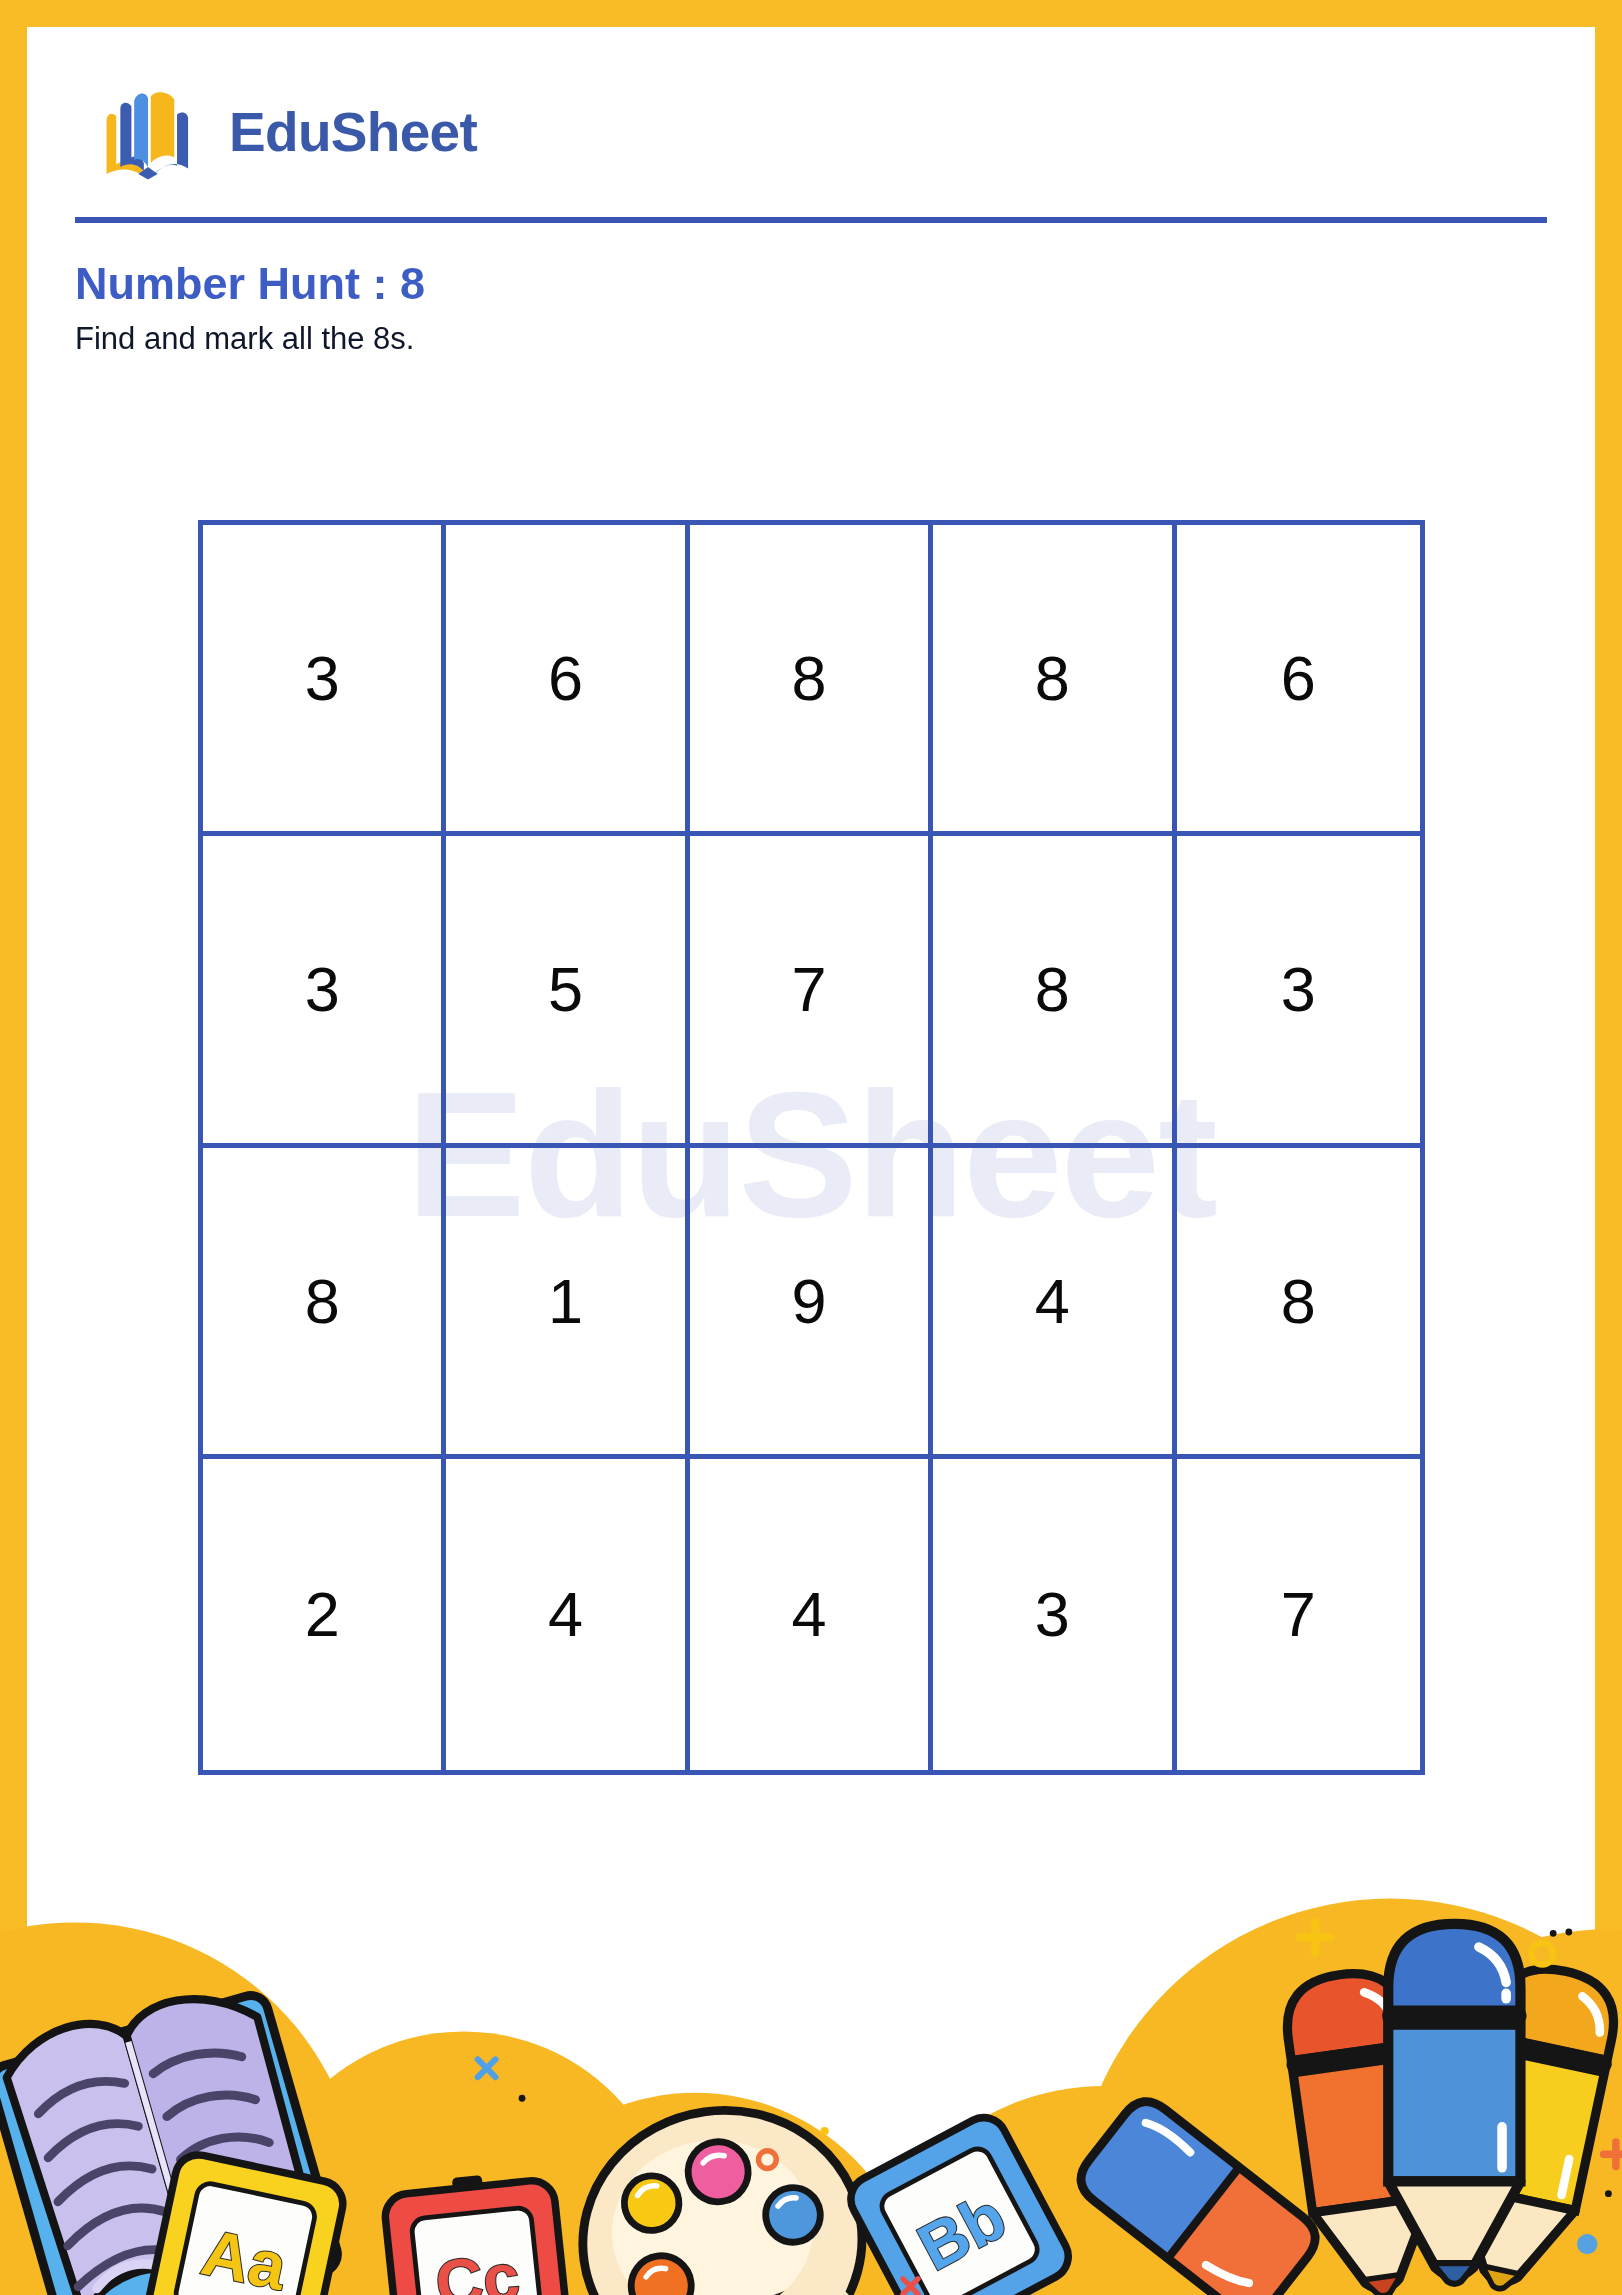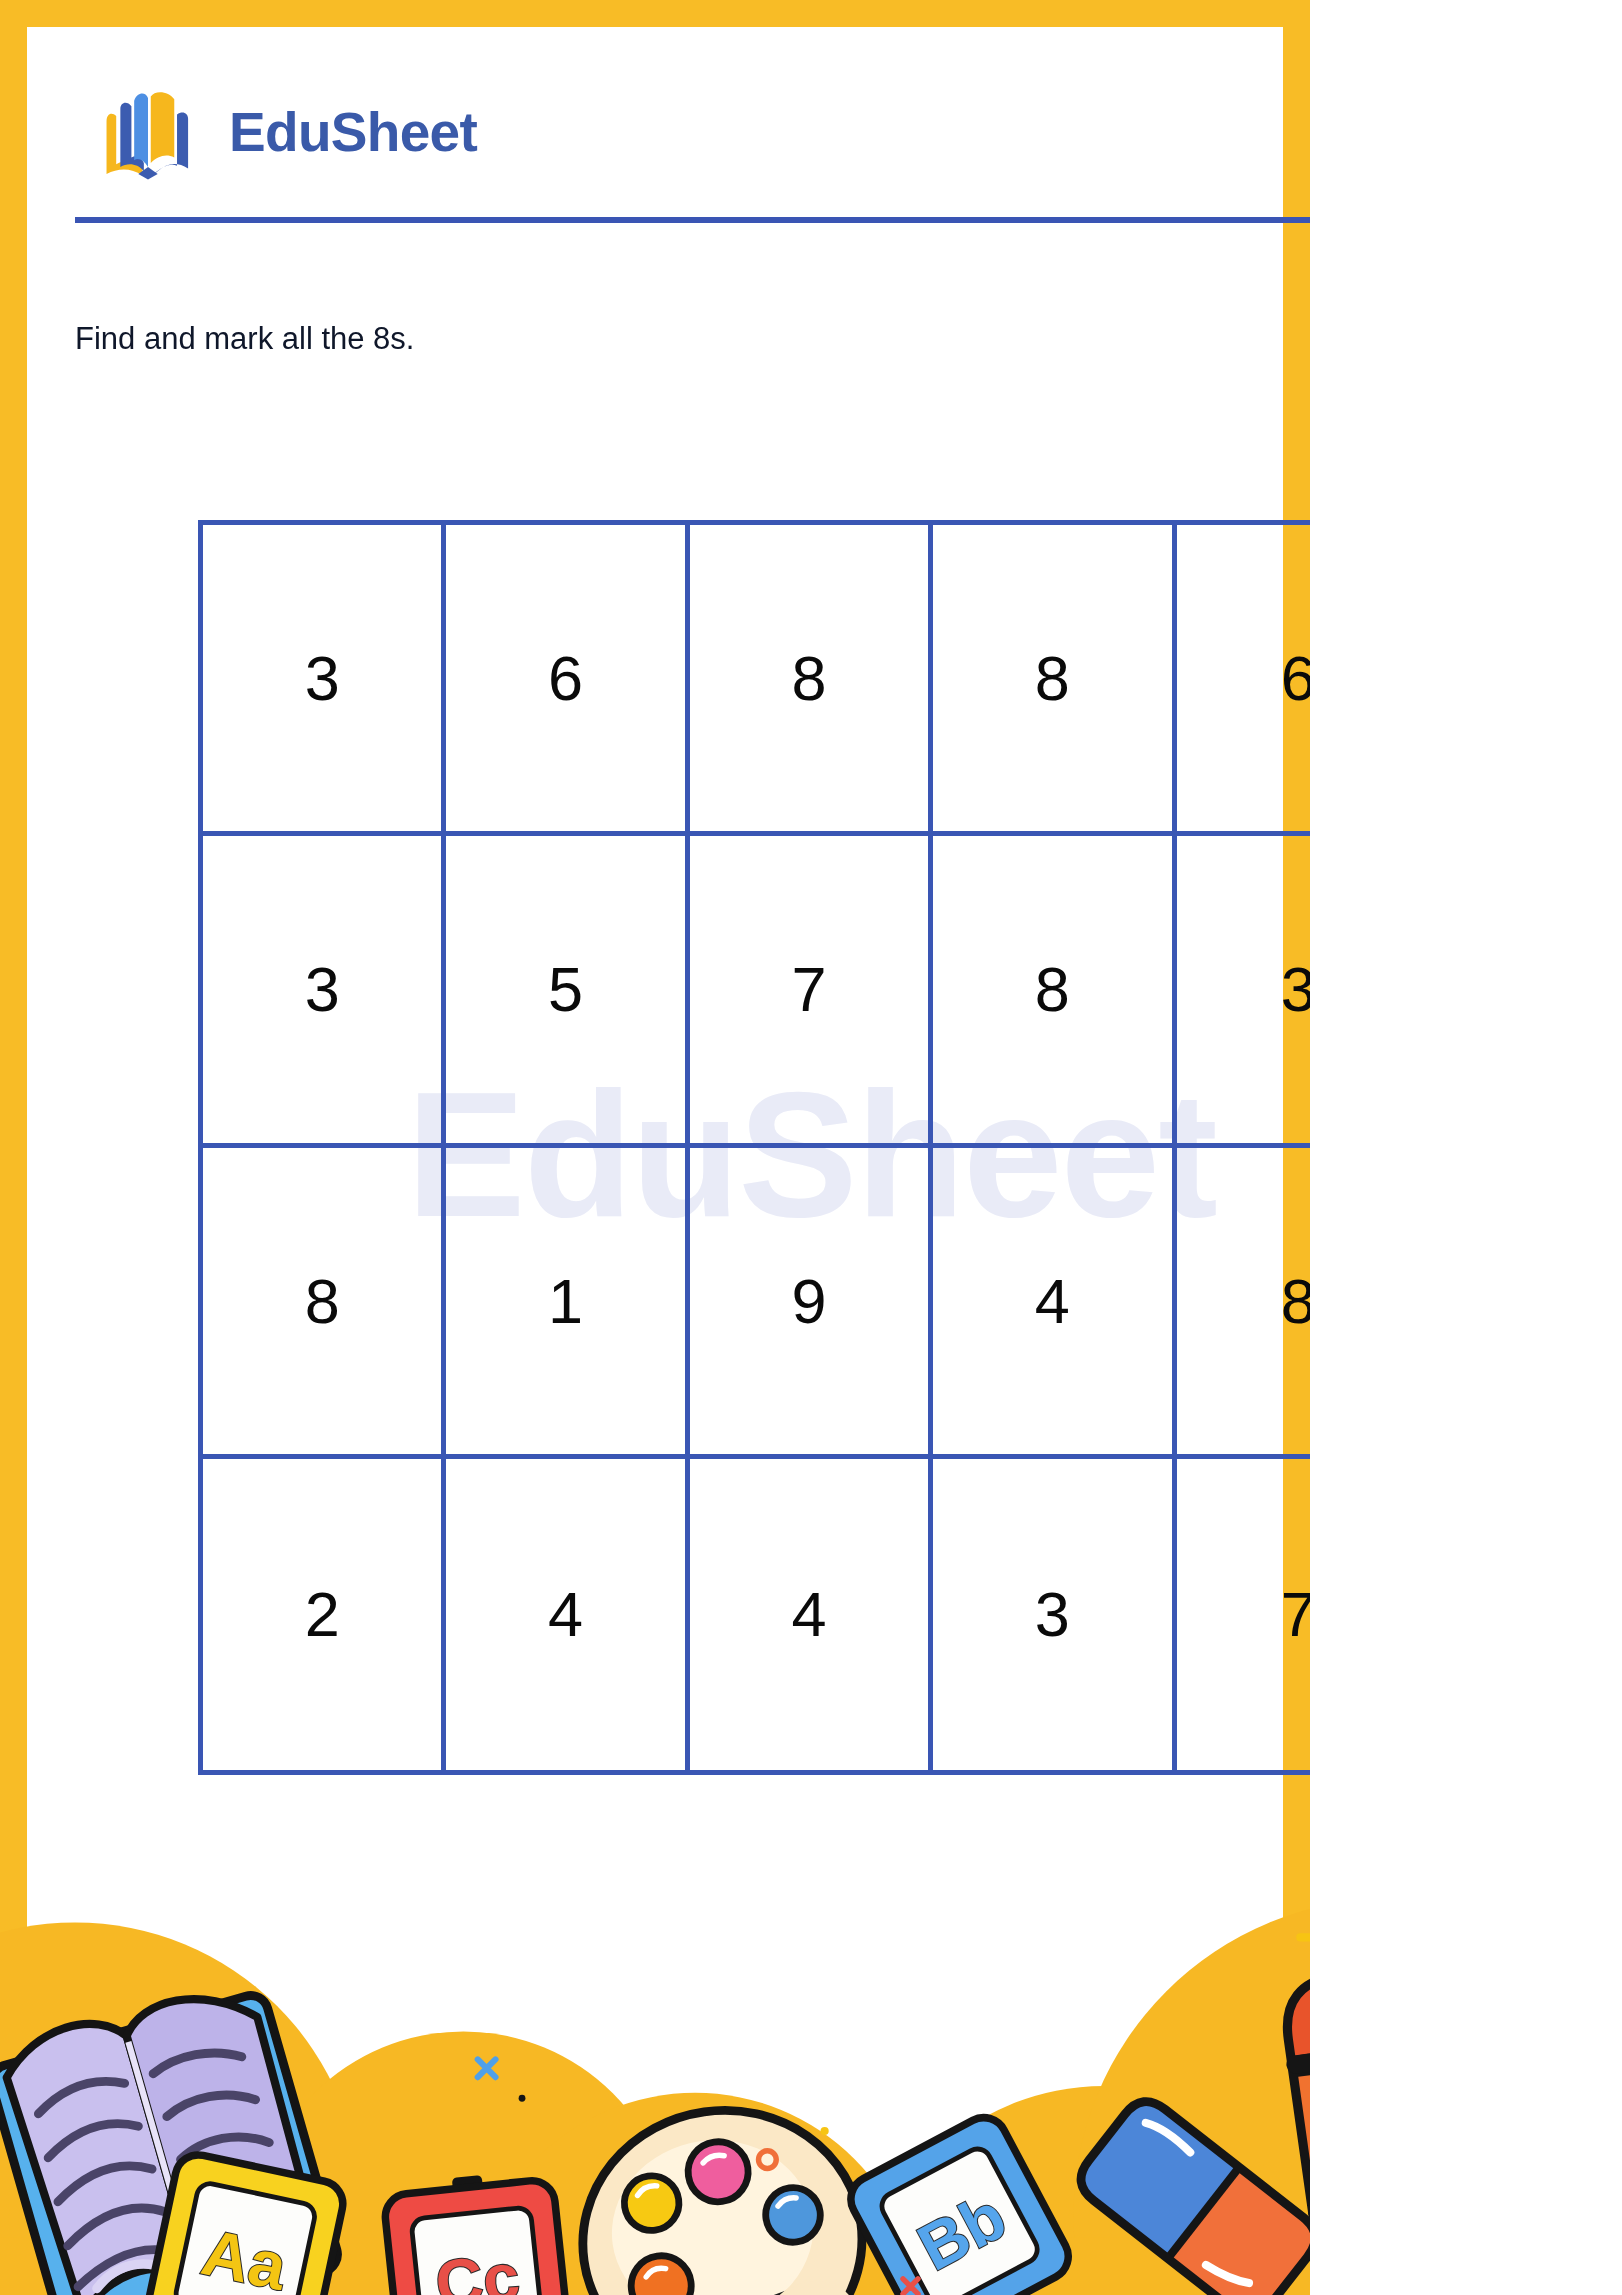--- a/index.html
+++ b/index.html
@@ -1,17 +1,17 @@
 <!DOCTYPE html>
 <html style="font-size:11px"><head>
 <meta charset="utf-8">
 <style>
   html,body{margin:0;padding:0;}
   body{width:1622px;height:2295px;font-family:"Liberation Sans",sans-serif;}
-  .page{position:relative;width:1310px;height:2295px;background:#F8BC26;overflow:hidden;}
+  .page{position:relative;width:1622px;height:2295px;background:#F8BC26;overflow:hidden;}
   .paper{position:absolute;left:27px;top:27px;right:27px;bottom:27px;background:#ffffff;}
   
   .logo-icon{position:absolute;left:101px;top:85px;width:94px;height:95px;}
   .brand-name{position:absolute;left:229px;top:104px;font-size:55px;line-height:57px;font-weight:700;
     color:#3A5AA9;letter-spacing:-0.7px;}
   .rule{position:absolute;left:75px;top:217px;width:1472px;height:6.1px;background:#3A55B4;}
   .title{position:absolute;left:75px;top:259px;font-size:45px;line-height:50px;font-weight:700;color:#3D5CC4;}
   .instructions{position:absolute;left:75px;top:320px;font-size:31px;line-height:38px;color:#0f172a;}
   
   .watermark{position:absolute;left:0;top:1024px;width:1622px;height:259px;display:flex;align-items:center;
@@ -38,20 +38,21 @@
     <path d="M8,52 C8,40 16,38 22,44 L22,114 C36,106 50,108 60,120 L60,130 C42,118 24,120 8,128 Z" fill="#F6B71D"></path>
     <path d="M28,34 C28,24 38,22 44,30 L44,104 C52,100 58,104 62,112 L62,124 C52,112 38,112 28,118 Z" fill="#3C5CB0"></path>
     <path d="M48,22 C52,10 64,8 68,18 L68,118 C62,108 54,104 48,108 Z" fill="#4D8FE3"></path>
     <path d="M72,16 C78,6 98,8 106,20 L106,104 C94,98 82,102 72,112 Z" fill="#F6B71D"></path>
     <path d="M110,42 C118,36 126,40 126,48 L126,120 C110,110 96,112 82,124 L70,134 C88,116 100,112 110,116 Z" fill="#3C5CB0"></path>
     <path d="M68,118 L82,128 L68,136 L54,128 Z" fill="#3C5CB0"></path>
   </svg>
   <div class="brand-name">EduSheet</div>
   <div class="rule"></div>
 
+  <div class="title">Number Hunt : 8</div>
   <div class="instructions">Find and mark all the 8s.</div>
 
   <div class="watermark">EduSheet</div>
 
   <div class="grid">
     <div class="cell">3</div>
     <div class="cell">6</div>
     <div class="cell">8</div>
     <div class="cell">8</div>
     <div class="cell">6</div>

